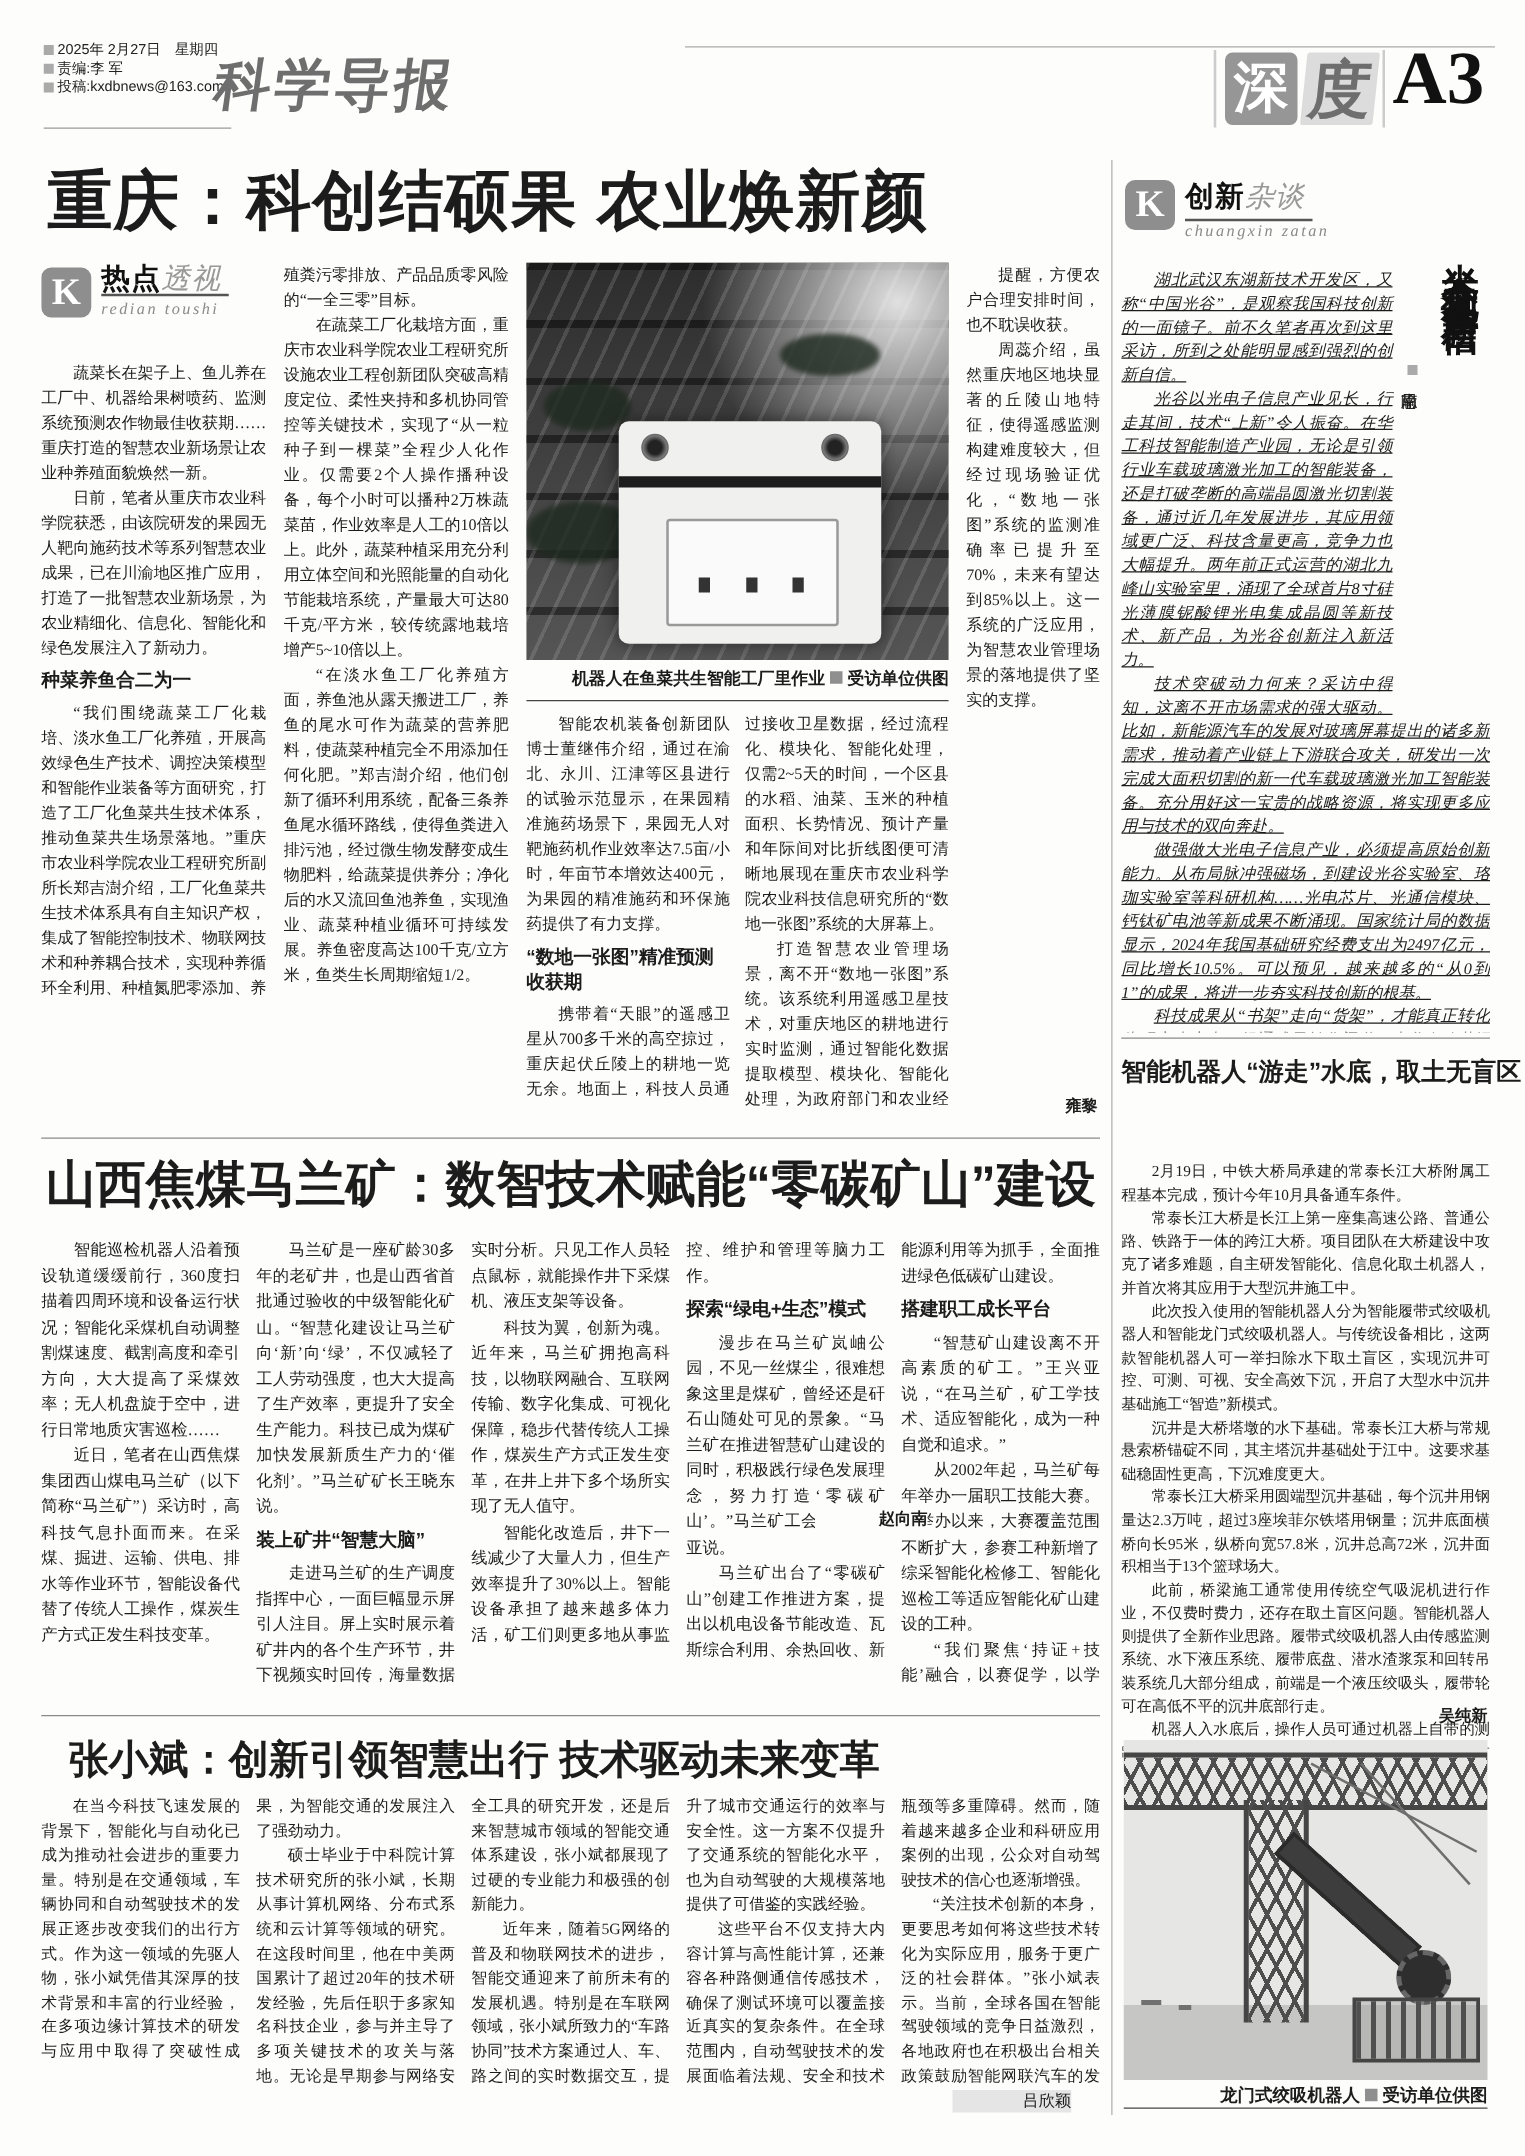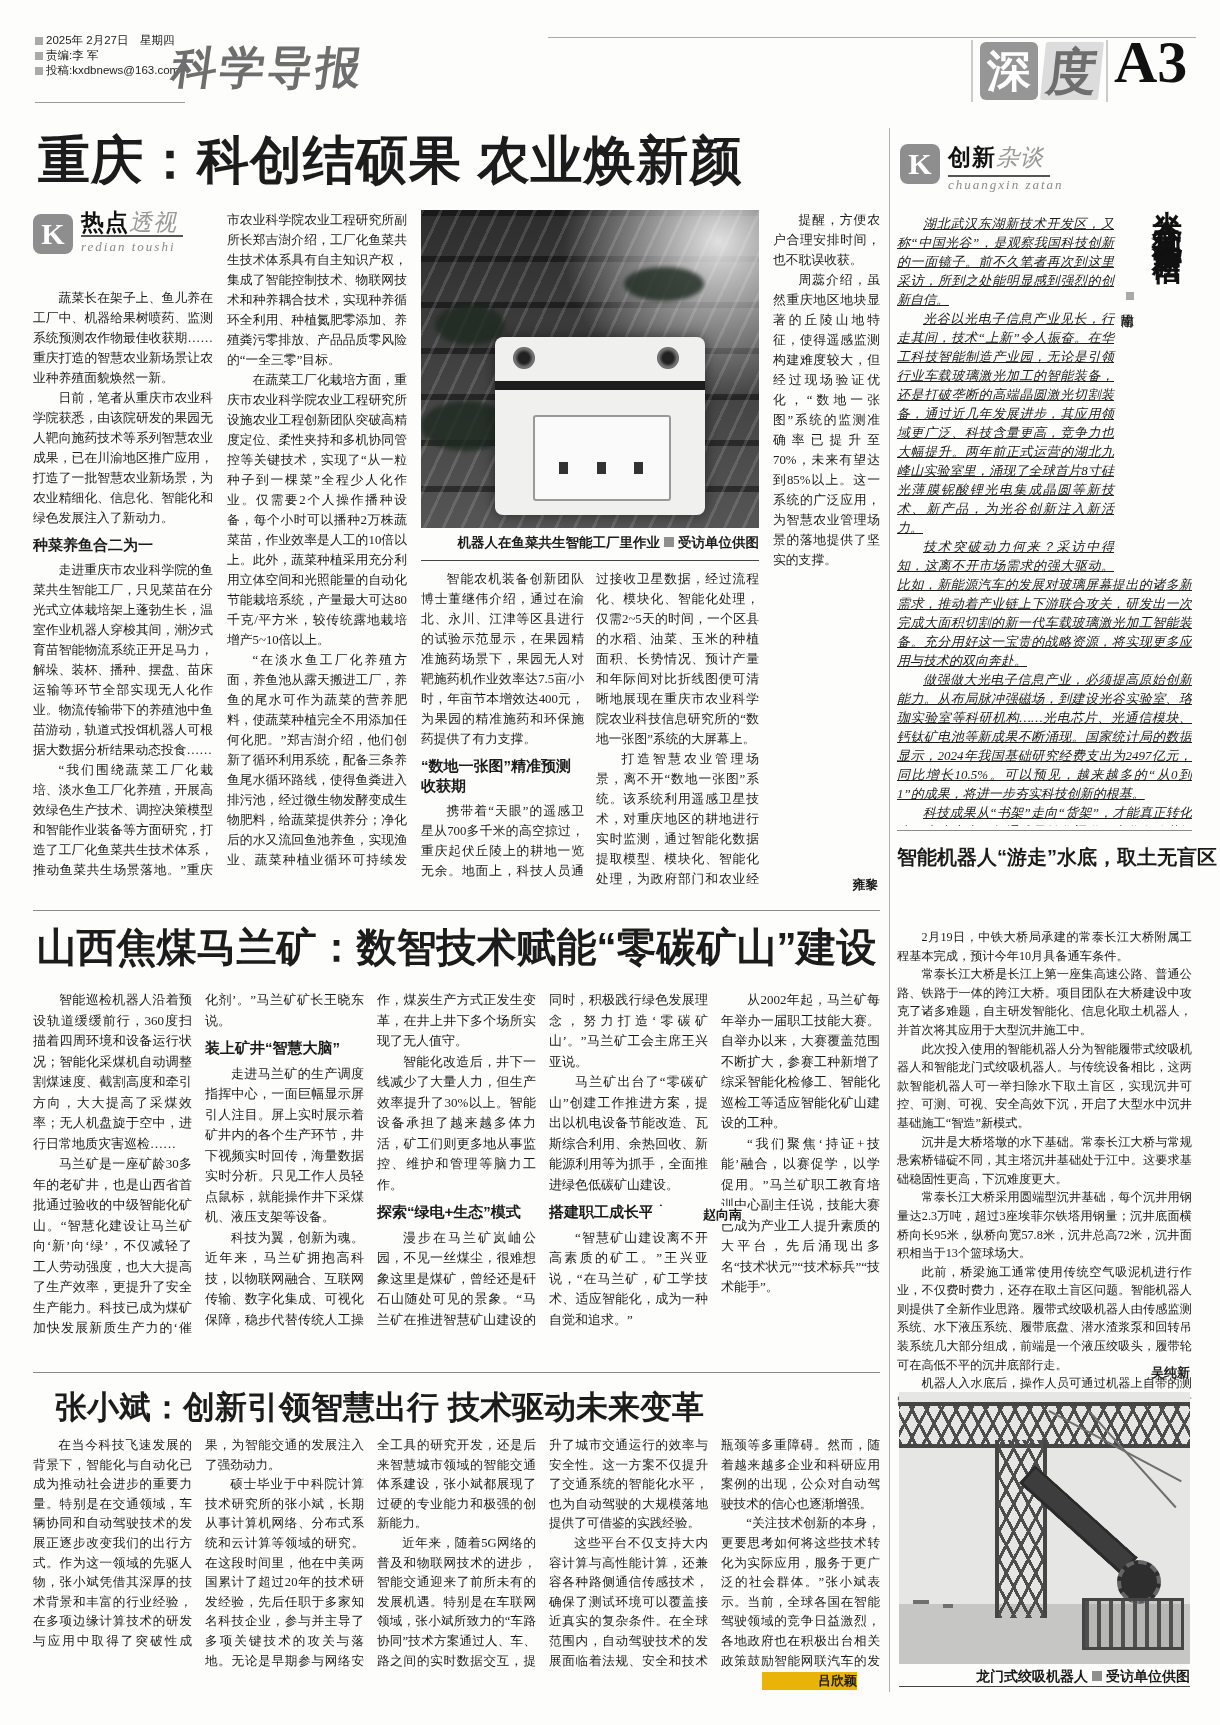--- a/index.html
+++ b/index.html
@@ -81,22 +81,22 @@
                font-family:"Liberation Sans",sans-serif;white-space:nowrap;}
   #a2-body{left:33px;top:990px;width:847px;height:368px;column-count:5;column-gap:13px;
            font-size:13px;line-height:20.5px;overflow:hidden;}
   #a2-byline{left:652px;top:1206px;width:90px;text-align:right;font-weight:bold;font-size:13px;
              background:#fdfdfc;}
   
   #a3-headline{left:55px;top:1386px;width:820px;font-size:32px;font-weight:900;
                font-family:"Liberation Sans",sans-serif;white-space:nowrap;}
   #a3-body{left:33px;top:1436px;width:847px;height:254px;column-count:5;column-gap:13px;
            font-size:12.6px;line-height:19.6px;overflow:hidden;}
-  #a3-byline{left:762px;top:1672px;width:95px;text-align:right;font-weight:bold;font-size:13px;
-             background:#eab308;}
+  #a3-byline{left:762px;top:1672px;width:95px;text-align:right;font-weight:normal;font-size:13px;
+             background:#e5e5e5;}
   
   #badge2{left:900px;top:140px;width:290px;}
   #essay-body{left:897px;top:214px;width:295px;height:612px;font-size:13px;line-height:19px;
               font-style:italic;overflow:hidden;text-decoration:underline;}
   #essay-body .v-spacer{float:right;width:78px;height:356px;}
   #essay-vtitle{left:1146px;top:186px;height:360px;writing-mode:vertical-rl;
                 font-size:30px;font-weight:bold;letter-spacing:5px;color:#111;}
   #essay-vbyline{left:1118px;top:292px;height:130px;writing-mode:vertical-rl;font-size:13px;
                  font-family:"Liberation Sans",sans-serif;}
   #essay-vbyline .sq{margin:0 0 4px 0;}
@@ -156,21 +156,20 @@
 <div class="abs" id="a1-row">
   <div id="a1-block-a">
     <div class="badge">
       <span class="kbox">K</span>
       <span class="btitle"><span class="bstrong">热点</span><span class="blight">透视</span></span>
       <span class="bpinyin">redian  toushi</span>
     </div>
   <p class="para">蔬菜长在架子上、鱼儿养在工厂中、机器给果树喷药、监测系统预测农作物最佳收获期……重庆打造的智慧农业新场景让农业种养殖面貌焕然一新。</p>
       <p class="para">日前，笔者从重庆市农业科学院获悉，由该院研发的果园无人靶向施药技术等系列智慧农业成果，已在川渝地区推广应用，打造了一批智慧农业新场景，为农业精细化、信息化、智能化和绿色发展注入了新动力。</p>
       <h3 class="subhead">种菜养鱼合二为一</h3>
-      <p class="para">走进重庆市农业科学院的鱼菜共生智能工厂，只见菜苗在分光式立体栽培架上蓬勃生长，温室作业机器人穿梭其间，潮汐式育苗智能物流系统正开足马力，解垛、装杯、播种、摆盘、苗床运输等环节全部实现无人化作业。物流传输带下的养殖池中鱼苗游动，轨道式投饵机器人可根据大数据分析结果动态投食……</p>
       <p class="para">“我们围绕蔬菜工厂化栽培、淡水鱼工厂化养殖，开展高效绿色生产技术、调控决策模型和智能作业装备等方面研究，打造了工厂化鱼菜共生技术体系，推动鱼菜共生场景落地。”重庆市农业科学院农业工程研究所副所长郑吉澍介绍，工厂化鱼菜共生技术体系具有自主知识产权，集成了智能控制技术、物联网技术和种养耦合技术，实现种养循环全利用、种植氮肥零添加、养殖粪污零排放、产品品质零风险的“一全三零”目标。</p>
       <p class="para">在蔬菜工厂化栽培方面，重庆市农业科学院农业工程研究所设施农业工程创新团队突破高精度定位、柔性夹持和多机协同管控等关键技术，实现了“从一粒种子到一棵菜”全程少人化作业。仅需要2个人操作播种设备，每个小时可以播种2万株蔬菜苗，作业效率是人工的10倍以上。此外，蔬菜种植采用充分利用立体空间和光照能量的自动化节能栽培系统，产量最大可达80千克/平方米，较传统露地栽培增产5~10倍以上。</p>
       <p class="para">“在淡水鱼工厂化养殖方面，养鱼池从露天搬进工厂，养鱼的尾水可作为蔬菜的营养肥料，使蔬菜种植完全不用添加任何化肥。”郑吉澍介绍，他们创新了循环利用系统，配备三条养鱼尾水循环路线，使得鱼粪进入排污池，经过微生物发酵变成生物肥料，给蔬菜提供养分；净化后的水又流回鱼池养鱼，实现渔业、蔬菜种植业循环可持续发展。养鱼密度高达100千克/立方米，鱼类生长周期缩短1/2。</p>
     </div>
 
   <div id="a1-block-b">
     <div id="photo1">
       <div class="leaf" style="left:4%;top:30%;width:70px;height:40px;"></div>
       <div class="leaf" style="left:0;top:60%;width:90px;height:50px;"></div>
       <div class="leaf" style="left:60%;top:18%;width:80px;height:34px;"></div>
@@ -201,20 +200,21 @@
         <p class="para">提醒，方便农户合理安排时间，也不耽误收获。</p>
         <p class="para">周蕊介绍，虽然重庆地区地块显著的丘陵山地特征，使得遥感监测构建难度较大，但经过现场验证优化，“数地一张图”系统的监测准确率已提升至70%，未来有望达到85%以上。这一系统的广泛应用，为智慧农业管理场景的落地提供了坚实的支撑。</p>
       </div>
     <p class="byline-inline">雍黎</p>
   </div>
 </div>
 
 <div class="abs" id="a2-headline">山西焦煤马兰矿：数智技术赋能“零碳矿山”建设</div>
 <div class="abs" id="a2-body">
     <p class="para">智能巡检机器人沿着预设轨道缓缓前行，360度扫描着四周环境和设备运行状况；智能化采煤机自动调整割煤速度、截割高度和牵引方向，大大提高了采煤效率；无人机盘旋于空中，进行日常地质灾害巡检……</p>
+    <p class="para">近日，笔者在山西焦煤集团西山煤电马兰矿（以下简称“马兰矿”）采访时，高科技气息扑面而来。在采煤、掘进、运输、供电、排水等作业环节，智能设备代替了传统人工操作，煤炭生产方式正发生科技变革。</p>
     <p class="para">马兰矿是一座矿龄30多年的老矿井，也是山西省首批通过验收的中级智能化矿山。“智慧化建设让马兰矿向‘新’向‘绿’，不仅减轻了工人劳动强度，也大大提高了生产效率，更提升了安全生产能力。科技已成为煤矿加快发展新质生产力的‘催化剂’。”马兰矿矿长王晓东说。</p>
     <h3 class="subhead">装上矿井“智慧大脑”</h3>
     <p class="para">走进马兰矿的生产调度指挥中心，一面巨幅显示屏引人注目。屏上实时展示着矿井内的各个生产环节，井下视频实时回传，海量数据实时分析。只见工作人员轻点鼠标，就能操作井下采煤机、液压支架等设备。</p>
     <p class="para">科技为翼，创新为魂。近年来，马兰矿拥抱高科技，以物联网融合、互联网传输、数字化集成、可视化保障，稳步代替传统人工操作，煤炭生产方式正发生变革，在井上井下多个场所实现了无人值守。</p>
     <p class="para">智能化改造后，井下一线减少了大量人力，但生产效率提升了30%以上。智能设备承担了越来越多体力活，矿工们则更多地从事监控、维护和管理等脑力工作。</p>
     <h3 class="subhead">探索“绿电+生态”模式</h3>
     <p class="para">漫步在马兰矿岚岫公园，不见一丝煤尘，很难想象这里是煤矿，曾经还是矸石山随处可见的景象。“马兰矿在推进智慧矿山建设的同时，积极践行绿色发展理念，努力打造‘零碳矿山’。”马兰矿工会主席王兴亚说。</p>
     <p class="para">马兰矿出台了“零碳矿山”创建工作推进方案，提出以机电设备节能改造、瓦斯综合利用、余热回收、新能源利用等为抓手，全面推进绿色低碳矿山建设。</p>
     <h3 class="subhead">搭建职工成长平台</h3>
     <p class="para">“智慧矿山建设离不开高素质的矿工。”王兴亚说，“在马兰矿，矿工学技术、适应智能化，成为一种自觉和追求。”</p>

